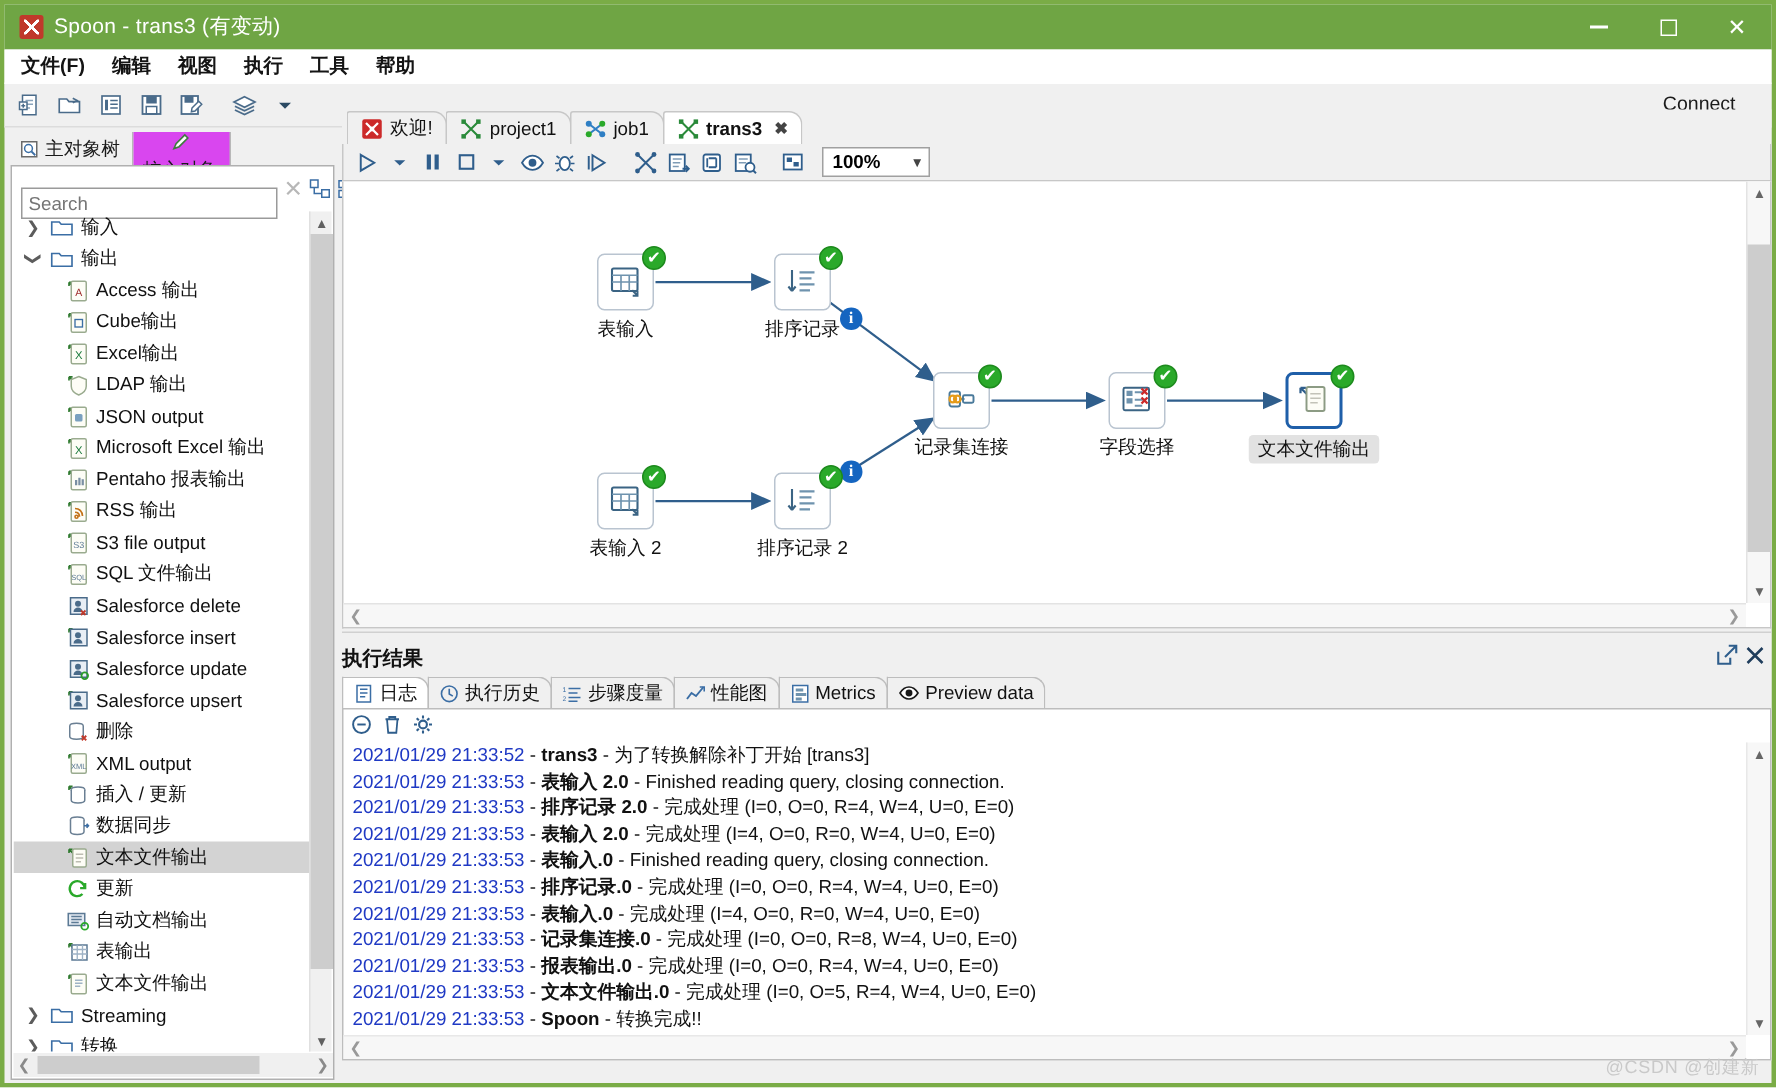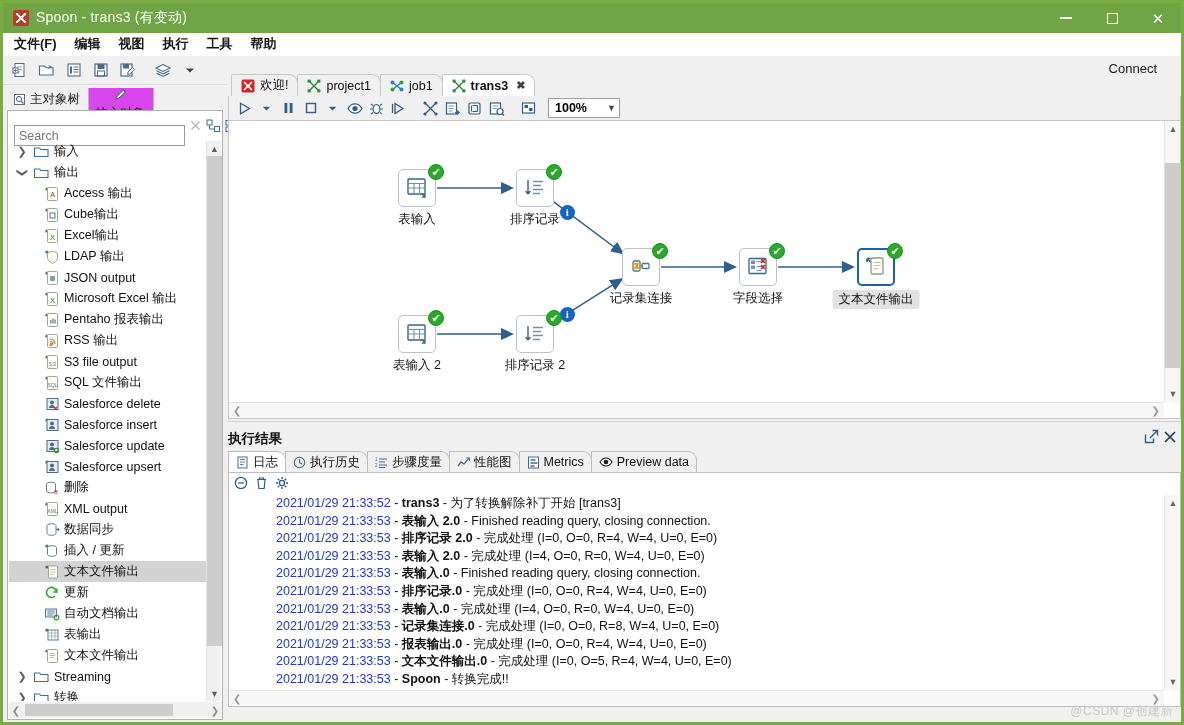--- a/index.html
+++ b/index.html
@@ -232,21 +232,21 @@
   .res-tab.active { background: #ffffff; }
   .log-area {
     position: relative; background: #ffffff; border: 1px solid #bdbdbd;
     height: 235px;
   }
   .log-tools { display: flex; align-items: center; height: 22px; padding-left: 5px; gap: 7px; }
   .log-lines {
     position: absolute; left: 0; top: 22px; right: 16px; bottom: 16px;
     overflow: hidden; padding-left: 6px;
   }
-  .logline { height: 17.6px; white-space: nowrap; font-size: 12.5px; color: #111; margin-left: 41px; }
+  .logline { height: 17.6px; white-space: nowrap; font-size: 12.5px; color: #111; }
   .logline .ts { color: #1f39c4; }
   .logline .dash { color: #111; }
   .logline .step { color: #111; font-weight: bold; }
   .logline .msg { color: #111; }
   .log-vscroll { position: absolute; right: 0; top: 22px; bottom: 16px; width: 16px; background: #f7f7f7; border-left: 1px solid #e8e8e8;}
   .log-hscroll { position: absolute; left: 0; right: 16px; bottom: 0; height: 16px; background: #f7f7f7; border-top: 1px solid #e8e8e8; display:flex; align-items:center; justify-content: space-between; padding: 0 4px; color:#999; font-size:10px;}
   .watermark {
     position: absolute; right: 8px; bottom: 2px;
     font-size: 12px; color: #c9c9c9; letter-spacing: .5px;
   }
@@ -558,36 +558,36 @@
                 <path d="M2 2.2l2.6 2.6M2 2.2v2.4M2 2.2h2.4" fill="none" stroke="#2f7a2f" stroke-width="1.1"></path>
                 <rect x="3.5" y="1.5" width="10" height="13" rx="1" fill="#fdfdf6" stroke="#9aab8f" stroke-width="1"></rect>
                 <text x="8.5" y="11.5" font-size="5" fill="#5c7a95" text-anchor="middle" font-family="sans-serif">XML</text>
               </svg>
             </span>
             <span class="tlabel">XML output</span>
           </div>
           <div class="trow indent2">
             <span class="tico">
               <svg width="16" height="16" viewBox="0 0 16 16">
+                <path d="M2 2.2l2.6 2.6M2 2.2v2.4M2 2.2h2.4" fill="none" stroke="#2f7a2f" stroke-width="1.1"></path>
+                <ellipse cx="8" cy="4.5" rx="4.5" ry="1.8" fill="#fff" stroke="#6a7f93" stroke-width="1"></ellipse>
+                <path d="M3.5 4.5v7c0 1 2 1.8 4.5 1.8s4.5-.8 4.5-1.8v-7" fill="#fff" stroke="#6a7f93" stroke-width="1"></path>
+              </svg>
+            </span>
+            <span class="tlabel">插入 / 更新</span>
+          </div>
+          <div class="trow indent2">
+            <span class="tico">
+              <svg width="16" height="16" viewBox="0 0 16 16">
                 <ellipse cx="7.5" cy="3.5" rx="4.5" ry="1.8" fill="#fff" stroke="#6a7f93" stroke-width="1"></ellipse>
                 <path d="M3 3.5v8c0 1 2 1.8 4.5 1.8s4.5-.8 4.5-1.8v-8" fill="#fff" stroke="#6a7f93" stroke-width="1"></path>
                 <path d="M12 7.5h2.5M13.8 6.2L15 7.5l-1.2 1.3" stroke="#3b6ea5" stroke-width="1"></path>
               </svg>
             </span>
             <span class="tlabel">数据同步</span>
-          </div>
-          <div class="trow indent2">
-            <span class="tico">
-              <svg width="16" height="16" viewBox="0 0 16 16">
-                <path d="M2 2.2l2.6 2.6M2 2.2v2.4M2 2.2h2.4" fill="none" stroke="#2f7a2f" stroke-width="1.1"></path>
-                <ellipse cx="8" cy="4.5" rx="4.5" ry="1.8" fill="#fff" stroke="#6a7f93" stroke-width="1"></ellipse>
-                <path d="M3.5 4.5v7c0 1 2 1.8 4.5 1.8s4.5-.8 4.5-1.8v-7" fill="#fff" stroke="#6a7f93" stroke-width="1"></path>
-              </svg>
-            </span>
-            <span class="tlabel">插入 / 更新</span>
           </div>
           <div class="trow sel indent2">
             <span class="tico">
               <svg width="16" height="16" viewBox="0 0 16 16">
                 <path d="M2 2.2l2.6 2.6M2 2.2v2.4M2 2.2h2.4" fill="none" stroke="#2f7a2f" stroke-width="1.1"></path>
                 <rect x="4.5" y="2" width="9" height="12" rx="1" fill="#fdfdf6" stroke="#9aab8f" stroke-width="1"></rect>
                 <path d="M6.5 5.5h5M6.5 8h5M6.5 10.5h3.5" stroke="#bdbdb2" stroke-width=".9"></path>
               </svg>
             </span>
             <span class="tlabel">文本文件输出</span>

